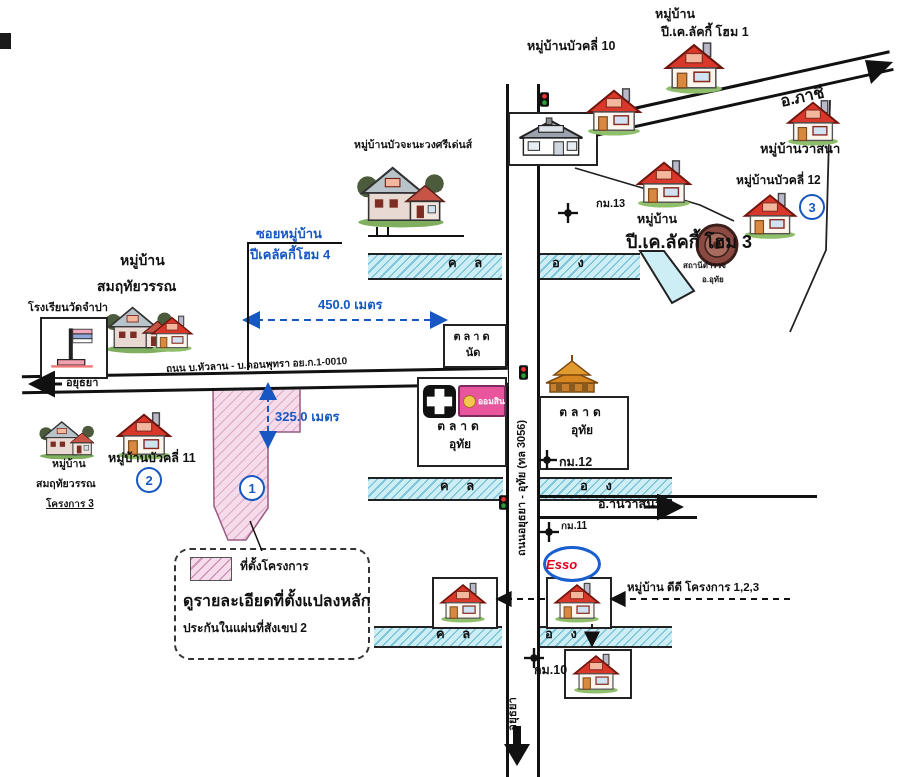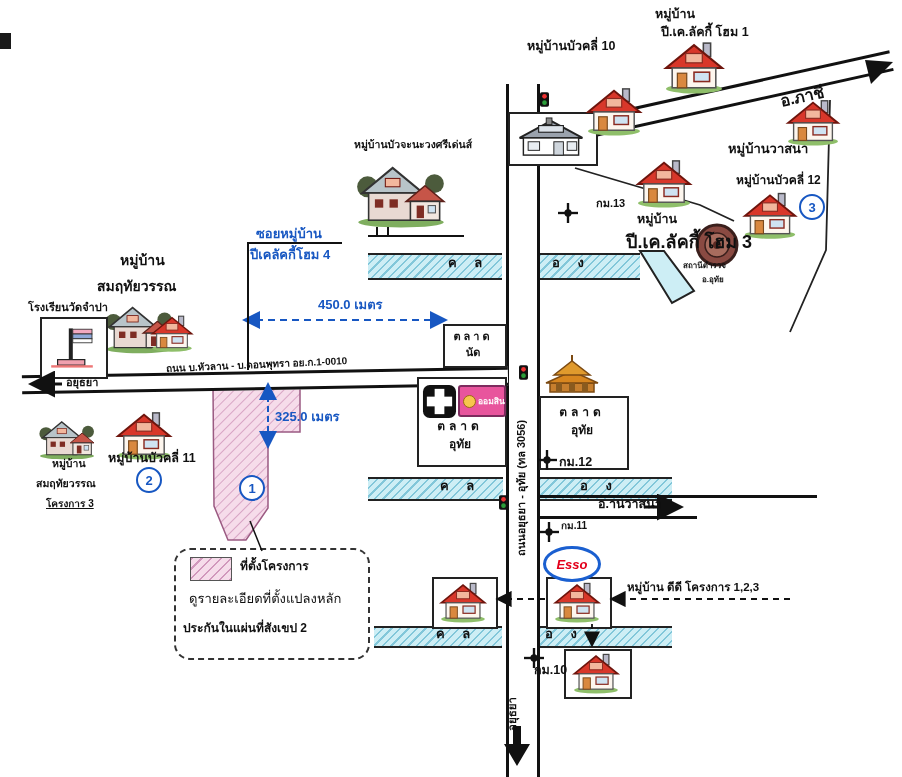--- a/index.html
+++ b/index.html
@@ -19,21 +19,21 @@
   .icon{position:absolute;z-index:4;}
   .circle-badge{position:absolute;z-index:6;width:22px;height:22px;border:2px solid #1757c2;border-radius:50%;
         color:#1757c2;font-weight:700;font-size:13px;display:flex;align-items:center;justify-content:center;background:#fff;}
   .under,.over{position:absolute;left:0;top:0;z-index:2;pointer-events:none;}
   .over{z-index:5;}
   .legend{position:absolute;z-index:4;background:#fff;border:2px dashed #333;border-radius:16px;}
   .swatch{position:absolute;z-index:5;background:#f6dcea;
         background-image:repeating-linear-gradient(135deg,rgba(178,95,150,.55) 0 1.5px,transparent 1.5px 7px);
         border:1.5px solid #555;}
   .esso{position:absolute;z-index:6;border:3px solid #1a5fd0;border-radius:50%;background:#fff;
-        display:flex;align-items:center;justify-content:center;}
+        display:flex;align-items:center;}
   .esso span{color:#e3001b;font-style:italic;font-weight:800;font-size:13px;}
   .bank{position:absolute;z-index:6;background:#e8559d;border:2px solid #7d2b5e;border-radius:3px;
         display:flex;align-items:center;gap:2px;padding-left:3px;}
   .bank .gold{width:11px;height:11px;border-radius:50%;background:#f7c64c;border:1.5px solid #9a6a14;flex:none;}
   .bank span.t{color:#fff;font-size:8.5px;font-weight:700;}
   .vlbl{position:absolute;z-index:6;font-weight:700;color:#101010;white-space:nowrap;
         transform:rotate(-90deg);transform-origin:left top;}
   .artifact{position:absolute;background:#1a1a1a;z-index:7;}
 </style>
 </head>
@@ -270,21 +270,21 @@
     <line x1="644" y1="507" x2="678" y2="507" stroke="#111" stroke-width="3" marker-end="url(#ak)"></line>
     <line x1="62" y1="384" x2="34" y2="384" stroke="#111" stroke-width="3" marker-end="url(#ak)"></line>
     <polygon points="893,62 865,60 871,84" fill="#111"></polygon>
     <polygon points="513,726 521,726 521,744 530,744 517,766 504,744 513,744" fill="#111"></polygon>
   </svg>
 
   <div class="lbl" style="left:655px;top:8px;font-size:12.5px;">หมู่บ้าน</div>
   <div class="lbl" style="left:621px;top:26px;font-size:12.5px;margin-left:40px;">ปี.เค.ลัคกี้ โฮม 1</div>
   <div class="lbl" style="left:527px;top:40px;font-size:12.5px;">หมู่บ้านบัวคลี่ 10</div>
   <div class="lbl" style="left:780px;top:88px;font-size:16px;transform:rotate(-12.5deg);">อ.ภาชี</div>
-  <div class="lbl" style="left:728px;top:142px;font-size:13px;">หมู่บ้านวาสนา</div>
+  <div class="lbl" style="left:760px;top:142px;font-size:13px;">หมู่บ้านวาสนา</div>
   <div class="lbl" style="left:736px;top:174px;font-size:12px;">หมู่บ้านบัวคลี่ 12</div>
   <div class="circle-badge" style="left:799px;top:194px;">3</div>
 
   <div class="lbl" style="left:354px;top:139px;font-size:10.5px;">หมู่บ้านบัวจะนะวงศรีเด่นส์</div>
   <div class="lbl" style="left:637px;top:213px;font-size:12.5px;">หมู่บ้าน</div>
   <div class="lbl" style="left:626px;top:233px;font-size:18px;">ปี.เค.ลัคกี้ โฮม 3</div>
   <div class="lbl" style="left:596px;top:197px;font-size:11px;">กม.13</div>
   <div class="lbl" style="left:683px;top:262px;font-size:8px;">สถานีตำรวจ</div>
   <div class="lbl" style="left:702px;top:276px;font-size:8px;">อ.อุทัย</div>
 
@@ -325,16 +325,16 @@
 
   <div class="vlbl" style="left:512px;top:556px;font-size:11px;">ถนนอยุธยา - อุทัย (ทล 3056)</div>
 
   <div class="lbl" style="left:598px;top:498px;font-size:12.5px;">อ.านวาสนา</div>
   <div class="lbl" style="left:561px;top:520px;font-size:10px;">กม.11</div>
   <div class="lbl" style="left:627px;top:581px;font-size:11.5px;">หมู่บ้าน ดีดี โครงการ 1,2,3</div>
   <div class="lbl" style="left:534px;top:664px;font-size:12.5px;">กม.10</div>
   <div class="vlbl" style="left:503px;top:731px;font-size:11.5px;">อยุธยา</div>
 
   <div class="lbl" style="left:240px;top:560px;font-size:12px;font-weight:600;">ที่ตั้งโครงการ</div>
-  <div class="lbl" style="left:189px;top:592px;font-size:13px;font-weight:400;">ดูรายละเอียดที่ตั้งแปลงหลัก</div>
+  <div class="lbl" style="left:183px;top:592px;font-size:16px;font-weight:700;">ดูรายละเอียดที่ตั้งแปลงหลัก</div>
   <div class="lbl" style="left:183px;top:622px;font-size:12px;font-weight:600;">ประกันในแผ่นที่สังเขป 2</div>
 
 </div>
 
 </body></html>

